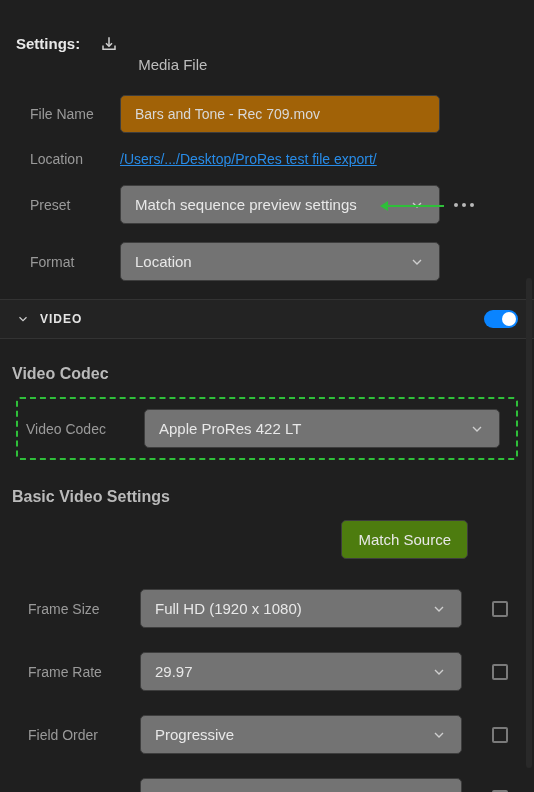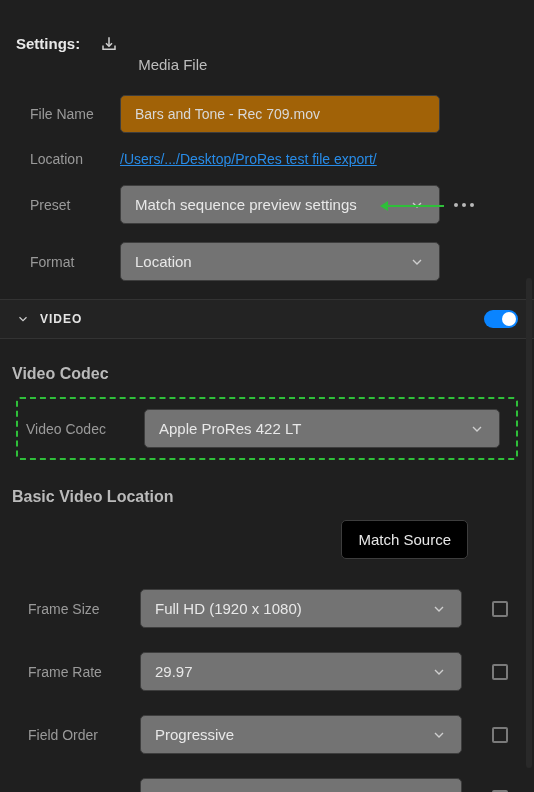--- a/index.html
+++ b/index.html
@@ -85,21 +85,21 @@
   .sub-heading { font-weight:600; color:#bababa; font-size:16px; margin: 8px 0 14px 0; }
   .codec-row {
     display:flex; align-items:center; gap: 14px;
     border: 2px dashed #2fbf3a; border-radius:4px;
     padding: 10px 16px 10px 8px; margin-left: 4px;
   }
   .codec-label { width: 104px; color:#9a9a9a; }
   .codec-select { flex: 1; }
   .match-source-row { display:flex; justify-content:flex-end; padding-right: 50px; margin: 8px 0 18px 0;}
   .btn {
-    background:#000000; border:1px solid #3d3d3d; border-radius:5px;
+    background:#4d7c0f; border:1px solid #3d3d3d; border-radius:5px;
     color:#e8e8e8; padding: 10px 16px; font-size:15px;
   }
   .setting-row {
     display:flex; align-items:center; gap:16px; padding: 12px 0 12px 16px;
   }
   .setting-label { width: 96px; color:#9a9a9a; }
   .setting-select { flex: 0 0 322px; }
   .checkbox {
     width: 16px; height: 16px; border: 2px solid #7a7a7a; border-radius:2px;
     margin-left: 14px;
@@ -196,21 +196,21 @@
   <div class="codec-row">
     <div class="codec-label">Video Codec</div>
     <div class="select codec-select">
       <span>Apple ProRes 422 LT</span>
       <svg class="chev" viewBox="0 0 24 24" fill="none" stroke="#cfcfcf" stroke-width="2">
           <path d="M6 9l6 6 6-6"></path>
         </svg>
     </div>
   </div>
 
-  <div class="sub-heading" style="margin-top:28px;">Basic Video Location</div>
+  <div class="sub-heading" style="margin-top:28px;">Basic Video Settings</div>
 
   <div class="match-source-row">
     <button class="btn">Match Source</button>
   </div>
 
 
   <div class="setting-row">
     <div class="setting-label">Frame Size</div>
     <div class="select setting-select">
       <span>Full HD (1920 x 1080)</span>

